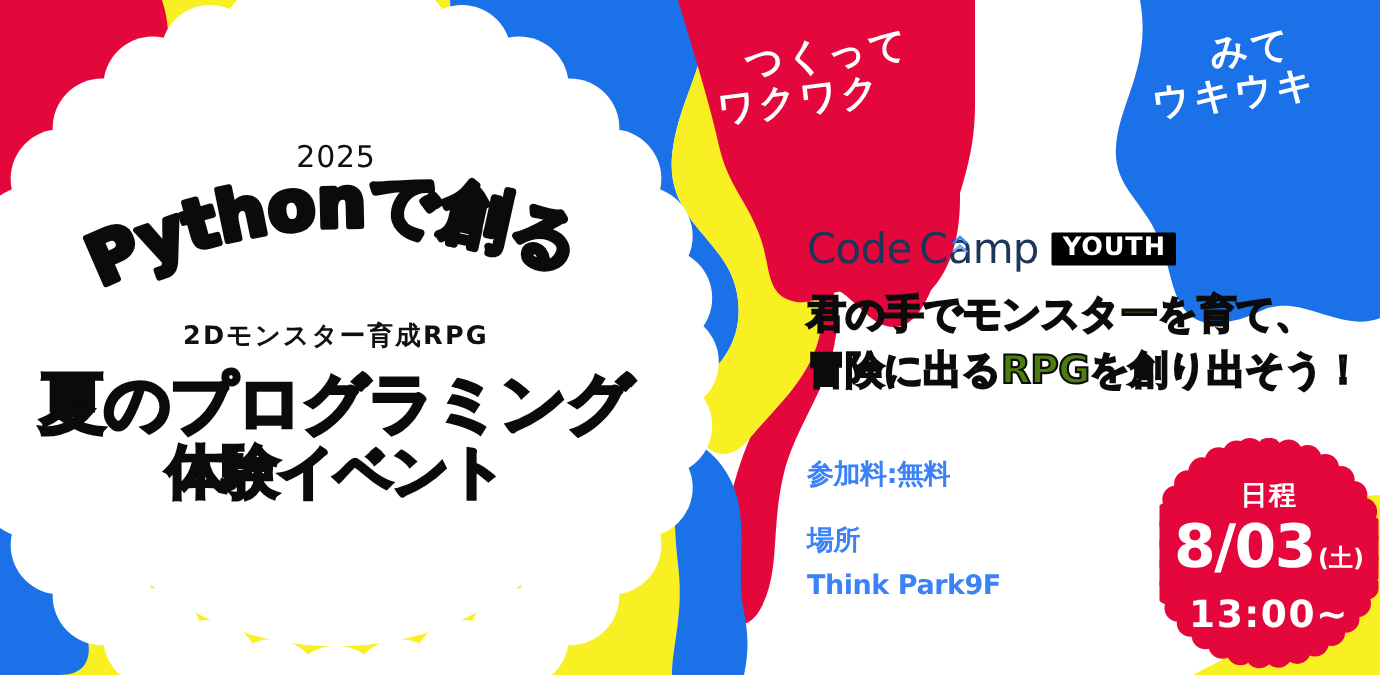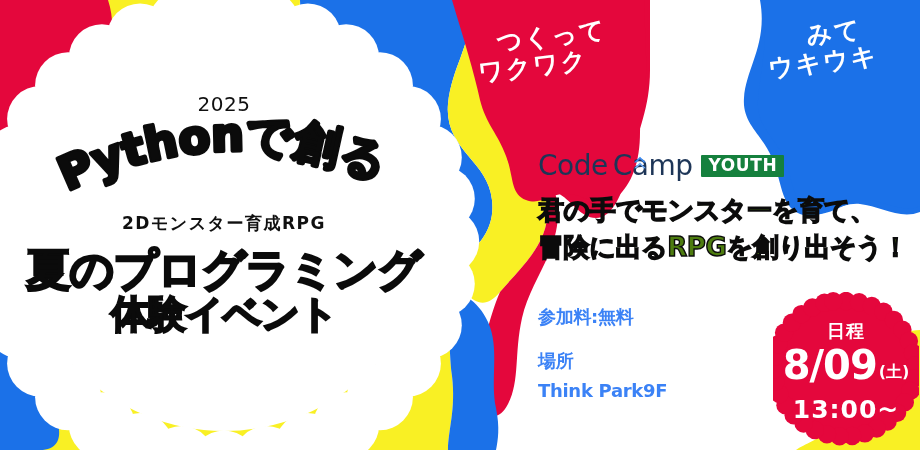--- a/index.html
+++ b/index.html
@@ -53,21 +53,21 @@
 
   .logo-row{position:absolute;left:18px;top:152px;display:flex;align-items:center;gap:9px;}
   .logo-cc{display:flex;align-items:baseline;}
   .logo-text{
     font-family:"DejaVu Sans","Liberation Sans",sans-serif;
     font-size:28px;font-weight:500;color:#1d3557;letter-spacing:-0.5px;line-height:1;
   }
   .logo-a-wrap{position:relative;display:inline-block;}
   .logo-chev{position:absolute;left:50%;top:4px;transform:translateX(-50%);}
   .youth-badge{
-    background:#15803d;color:#ffffff;font-size:17px;font-weight:800;
+    background:#000000;color:#ffffff;font-size:17px;font-weight:800;
     letter-spacing:.6px;padding:2px 7px 3px 7px;line-height:1;border-radius:1px;
     font-family:"DejaVu Sans","Liberation Sans",sans-serif;
   }
 
   .headline{position:absolute;left:18px;top:192px;}
   .headline div{
     font-family:"DejaVu Sans","Liberation Sans",sans-serif;
     font-weight:900;font-size:26px;color:#4d7c0f;line-height:1.42;
     letter-spacing:-0.4px;white-space:nowrap;
     -webkit-text-stroke:1.4px #0b0b0b;
@@ -313,21 +313,21 @@
             <circle cx="18.9" cy="30.7" r="9.2"></circle>
           <circle cx="28.5" cy="22.1" r="9.2"></circle>
             <circle cx="39.4" cy="15.4" r="9.2"></circle>
           <circle cx="51.4" cy="10.8" r="9.2"></circle>
             <circle cx="60.2" cy="9.2" r="9.2"></circle>
         </g>
       </svg>
       <div class="date-inner">
         <div class="d-label">日程</div>
         <div class="d-date-row">
-          <span class="d-date">8/09</span>
+          <span class="d-date">8/03</span>
           <span class="d-dow">(土)</span>
         </div>
         <div class="d-time">13:00~</div>
       </div>
     </div>
 
   </div>
 </div>
 
 </body></html>

